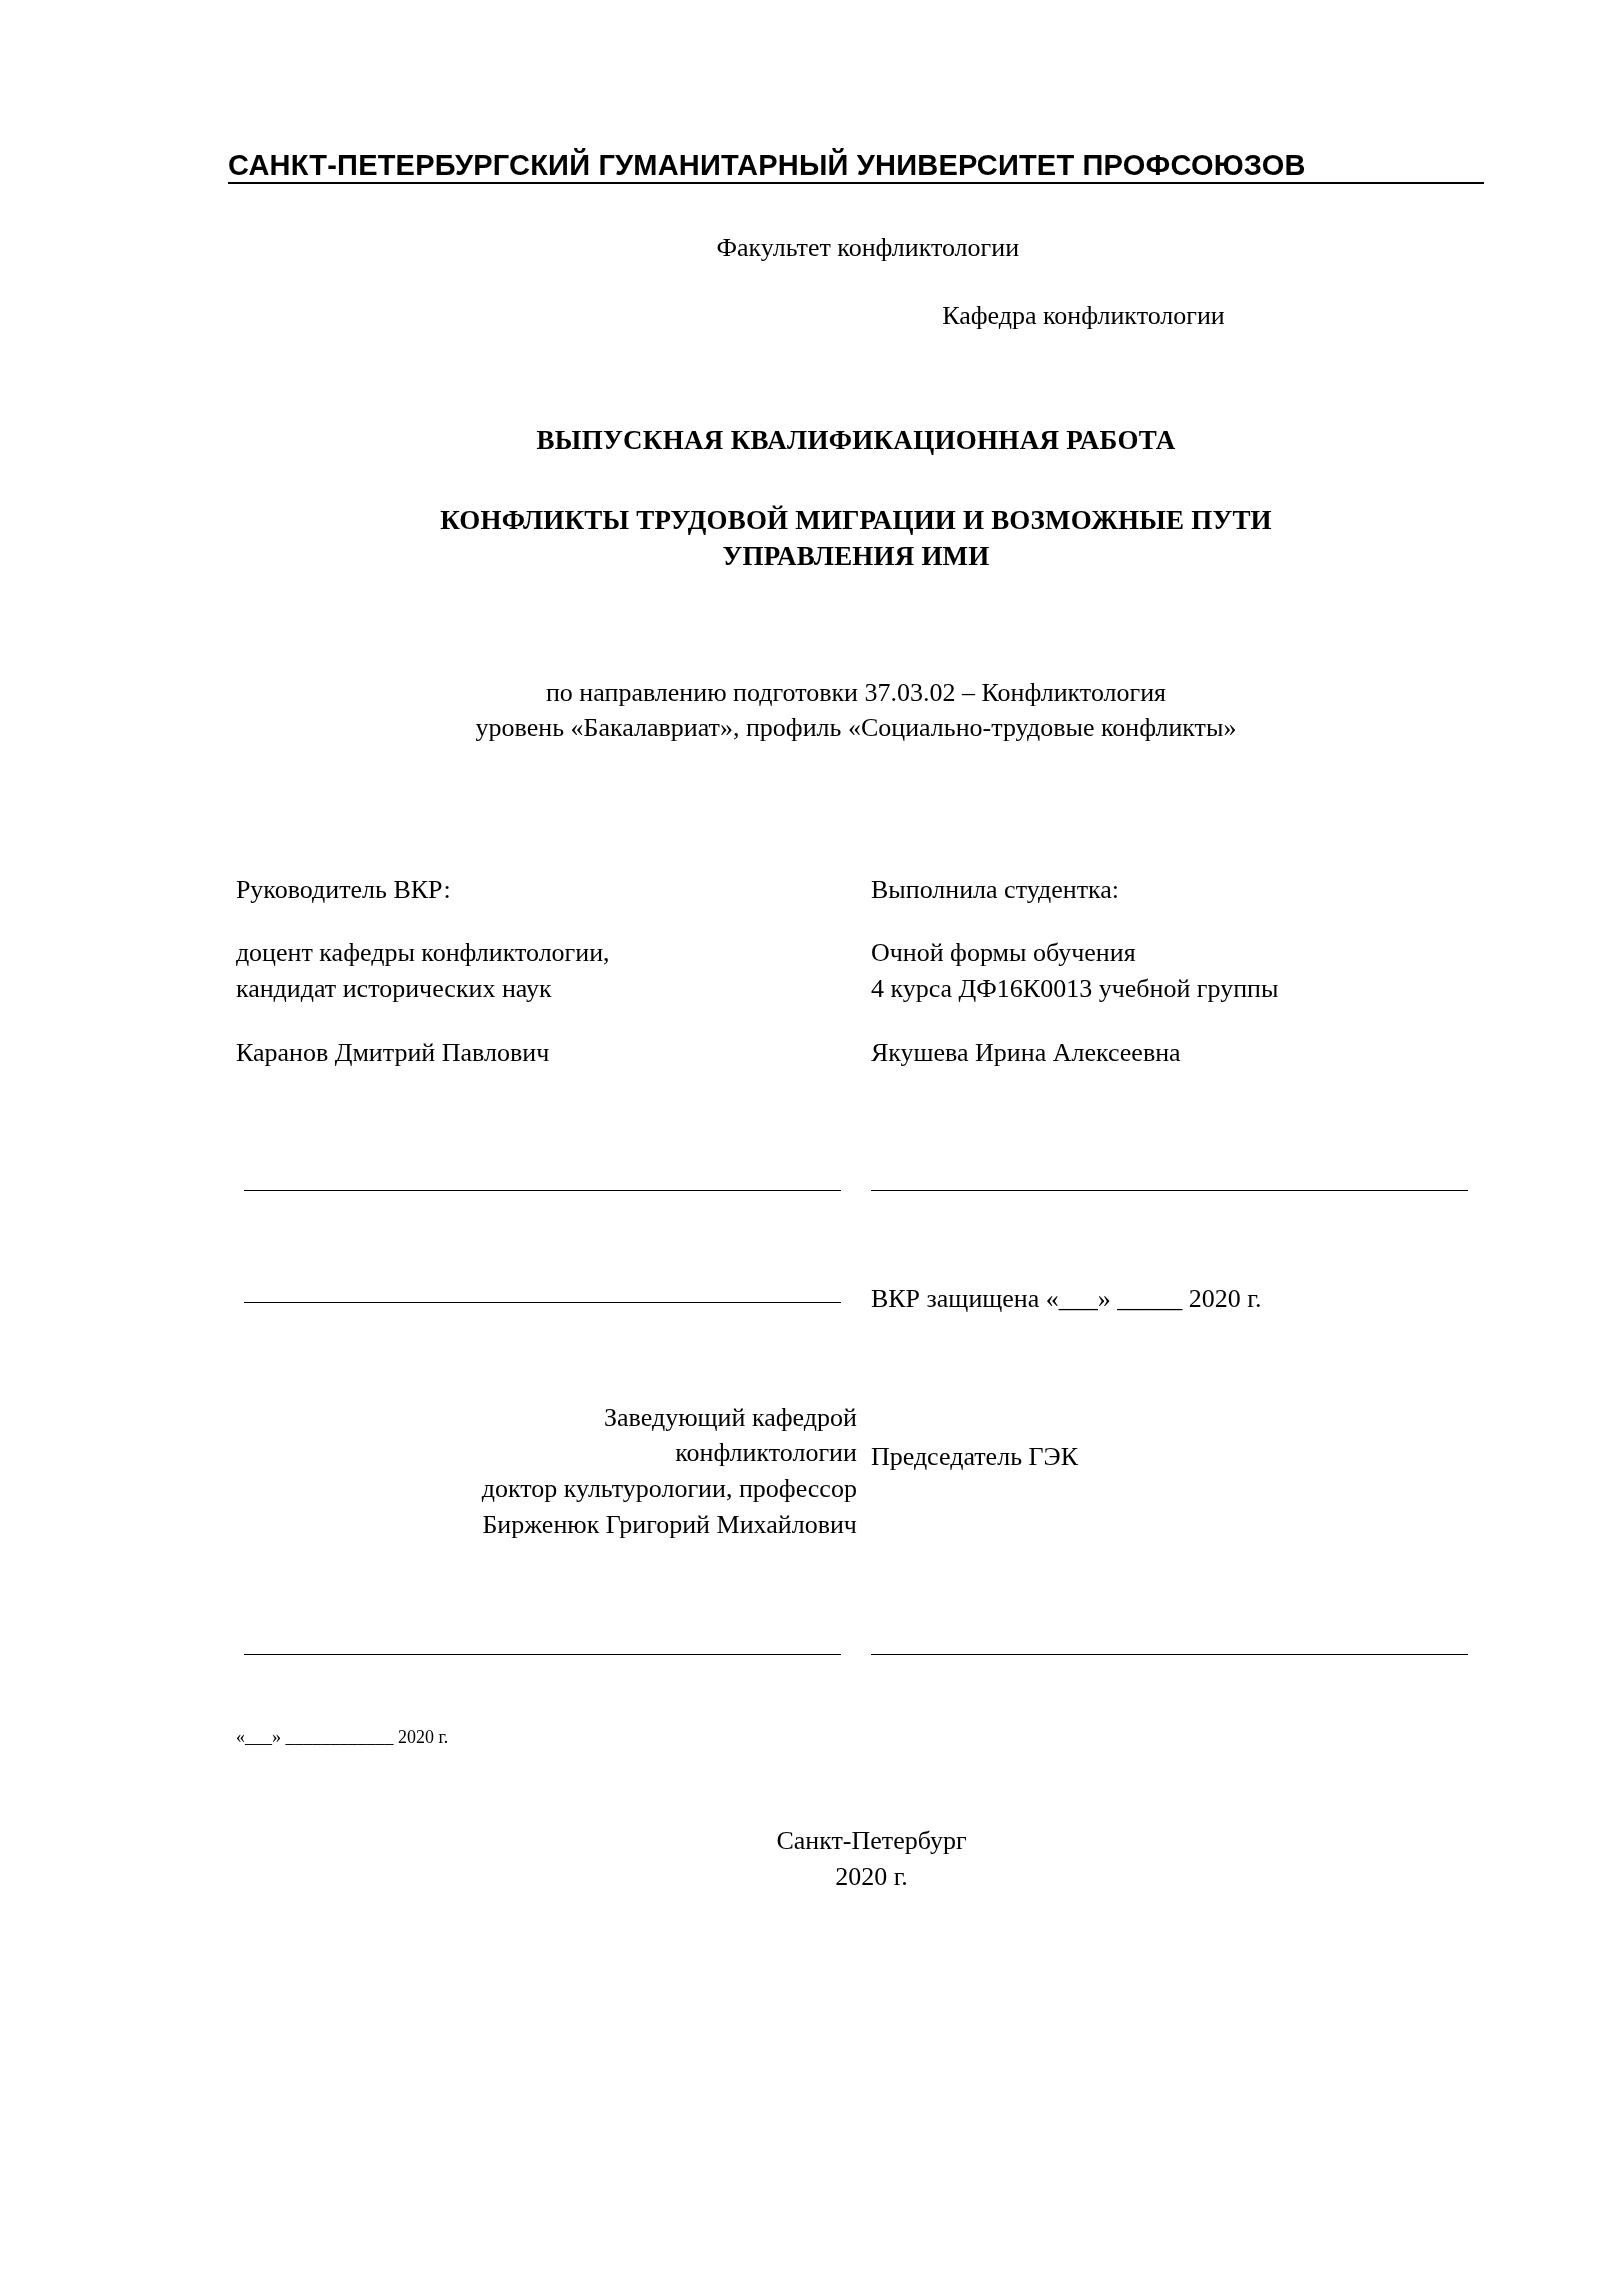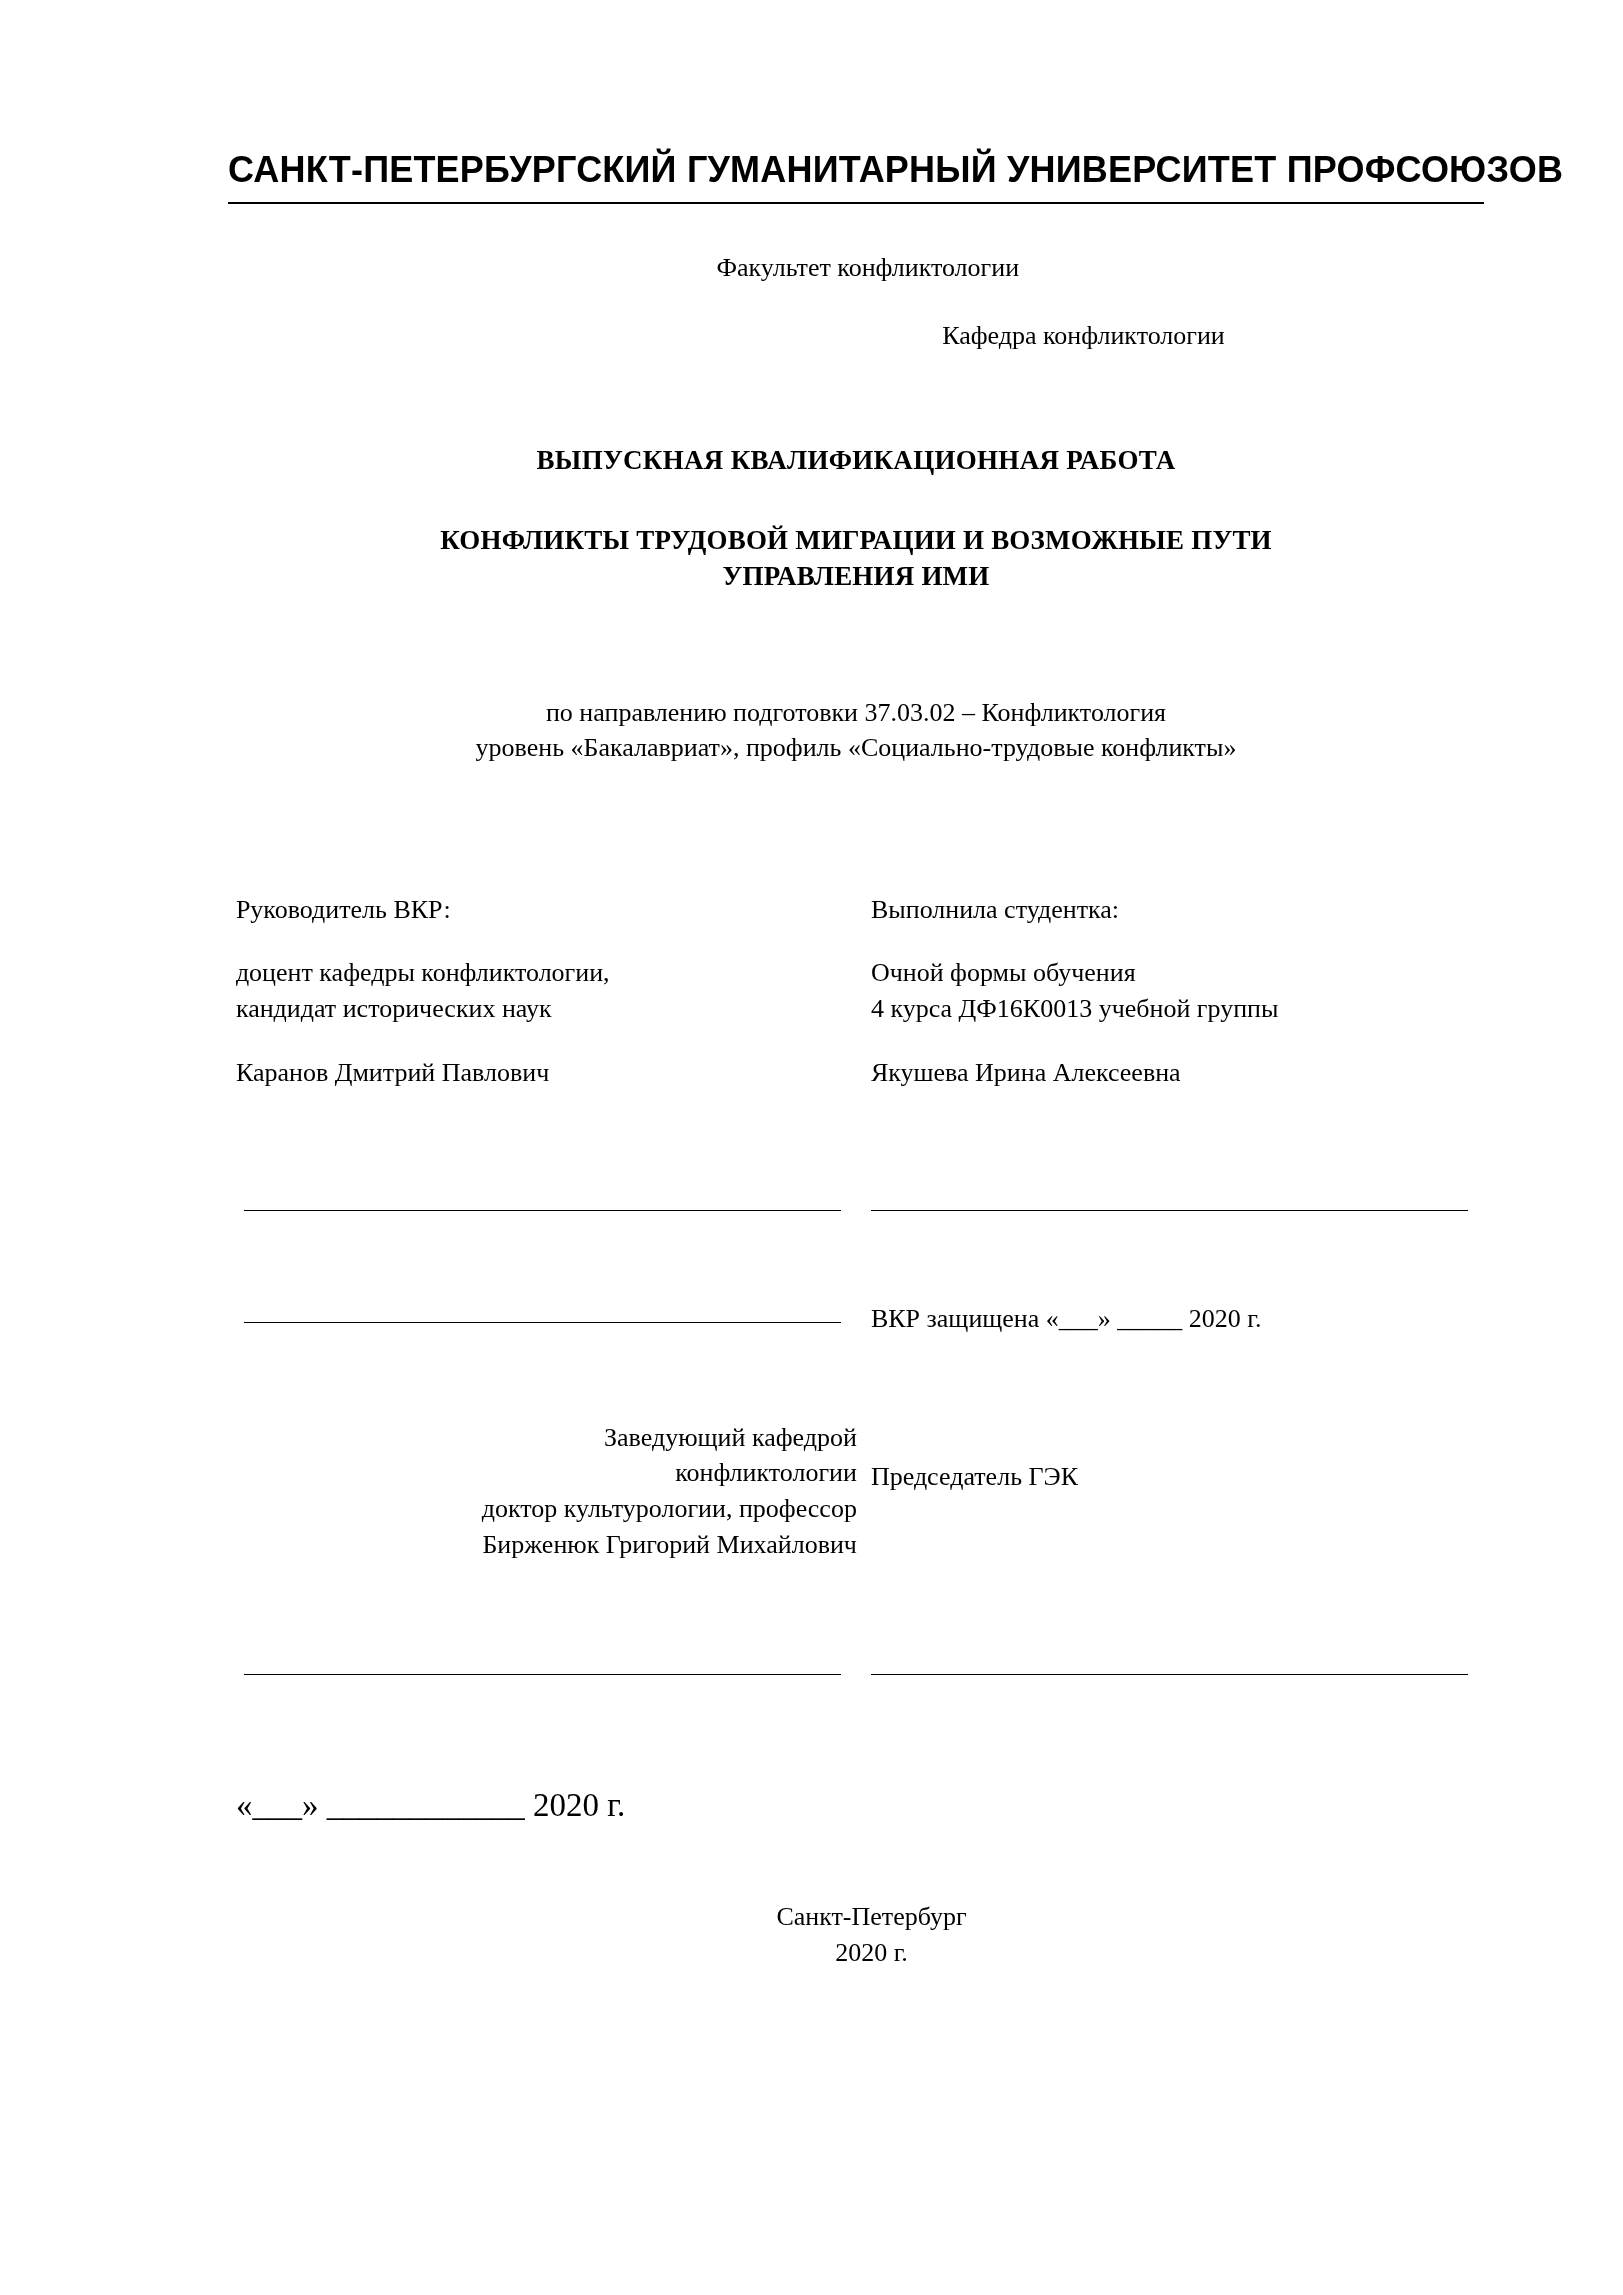--- a/index.html
+++ b/index.html
@@ -26,25 +26,24 @@
     position: absolute;
     left: 228px;
     top: 149px;
     width: 1256px;
   }
 
   
   .university {
     font-family: "Liberation Sans", sans-serif;
     font-weight: bold;
-    font-size: 36px;
+    font-size: 29px;
     letter-spacing: 0.2px;
-    text-align: right;
+    text-align: left;
     white-space: nowrap;
-    padding-bottom: 11px;
     border-bottom: 2.4px solid #000000;
   }
   .faculty {
     margin-top: 49px;
     font-size: 26px;
     text-align: center;
     padding-left: 23.6px;
   }
   .department {
     margin-top: 38px;
@@ -105,23 +104,23 @@
 
   .defended {
     font-size: 26px;
     white-space: nowrap;
   }
   .defended b { font-weight: normal; }
 
   .head-block { margin-top: 0; text-align: right; }
 
   .date-line {
-    margin-top: 112px;
+    margin-top: 72px;
     padding-left: 7.9px;
-    font-size: 33px;
+    font-size: 18px;
   }
 
   .city {
     margin-top: 75px;
     text-align: center;
     font-size: 26px;
     line-height: 1.4;
     padding-left: 31px;
   }
 

